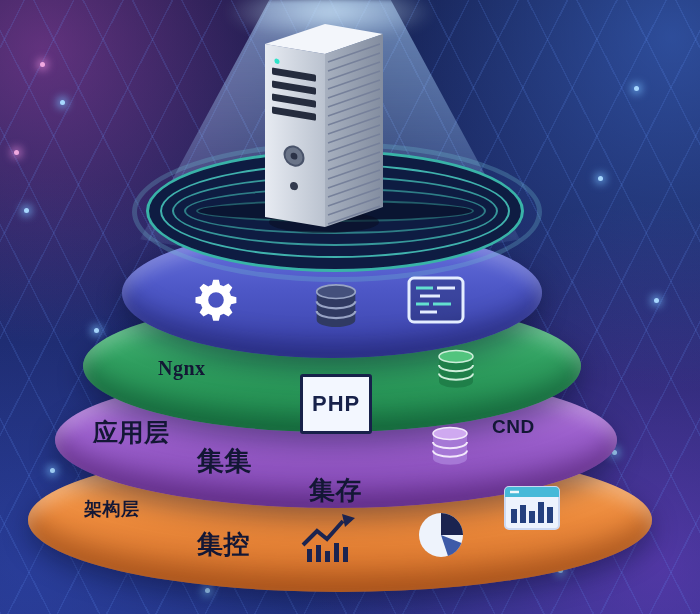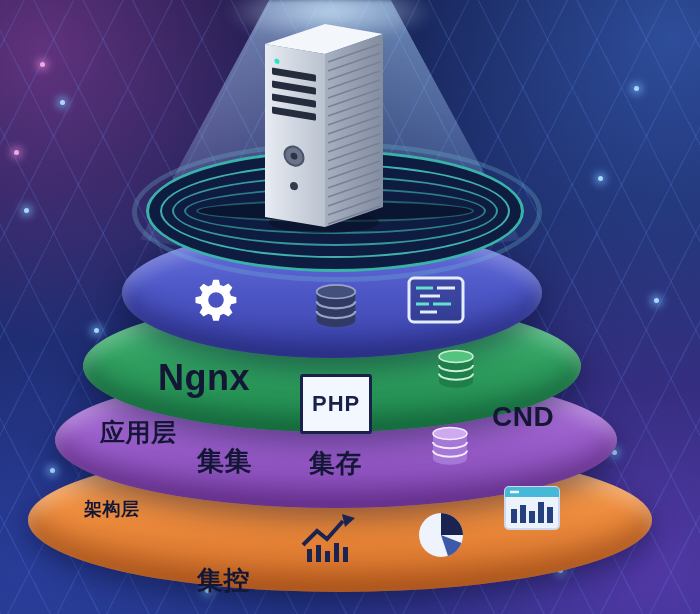--- a/index.html
+++ b/index.html
@@ -50,29 +50,29 @@
   .ic{position:absolute;z-index:50;}
   .ic-gear{left:190px;top:274px;}
   .ic-db-navy{left:308px;top:282px;}
   .ic-code{left:407px;top:276px;}
   .ic-db-green{left:432px;top:348px;}
   .ic-db-purple{left:426px;top:424px;}
   .ic-linechart{left:297px;top:511px;}
   .ic-pie{left:415px;top:509px;}
   .ic-barwin{left:503px;top:485px;}
   .label{position:absolute;z-index:52;font-weight:bold;color:#131735;letter-spacing:.5px;}
-  .lb-ngnx{left:158px;top:357px;font-size:36px;}
+  .lb-ngnx{left:158px;top:357px;font-size:20px;font-family:Liberation Serif, serif;}
   .lb-php{left:300px;top:374px;font-size:22px;padding:14px 9px;border:3px solid #17214a;
     background:#f3f7ff;border-radius:3px;color:#17214a;letter-spacing:1px;text-align:right;}
-  .lb-applayer{left:100px;top:416px;font-size:25px;}
+  .lb-applayer{left:93px;top:416px;font-size:25px;}
   .lb-jiji{left:197px;top:443px;font-size:27px;}
-  .lb-jicun{left:309px;top:446px;font-size:26px;}
-  .lb-cnd{left:492px;top:401px;font-size:28px;}
+  .lb-jicun{left:309px;top:473px;font-size:26px;}
+  .lb-cnd{left:492px;top:416px;font-size:19px;}
   .lb-archlayer{left:84px;top:497px;font-size:18px;}
-  .lb-jikong{left:197px;top:527px;font-size:26px;margin-top:36px;}
+  .lb-jikong{left:197px;top:527px;font-size:26px;}
 </style>
 </head>
 <body>
 
 <div class="scene">
   <div class="grid"></div>
 
   <span class="dot" style="left:60px;top:100px"></span>
   <span class="dot" style="left:24px;top:208px"></span>
   <span class="dot" style="left:94px;top:328px"></span>

